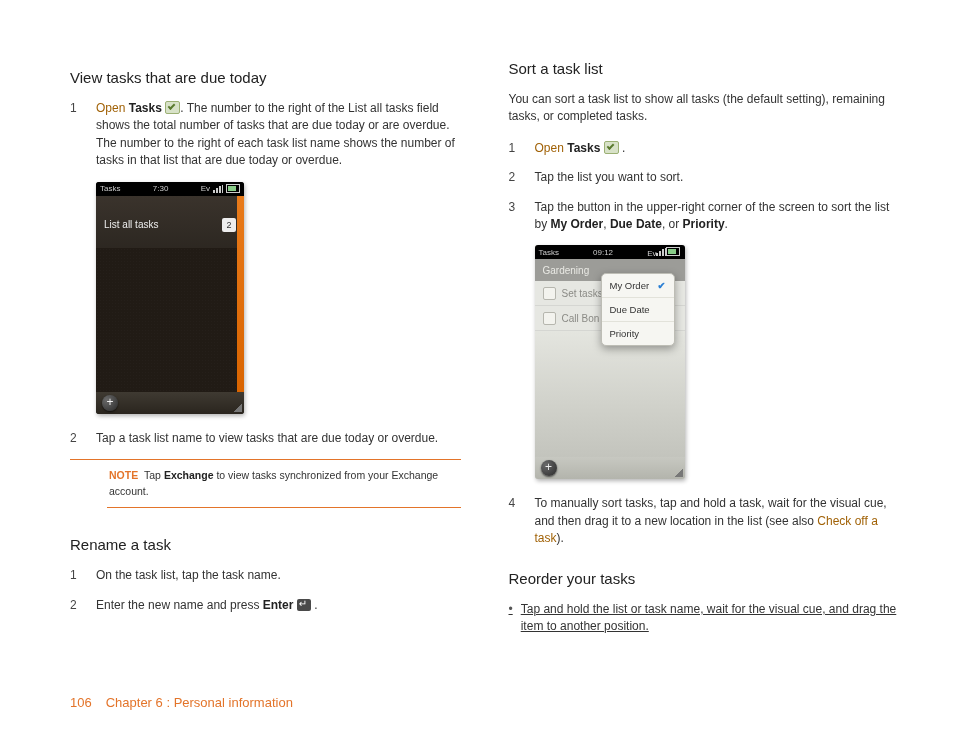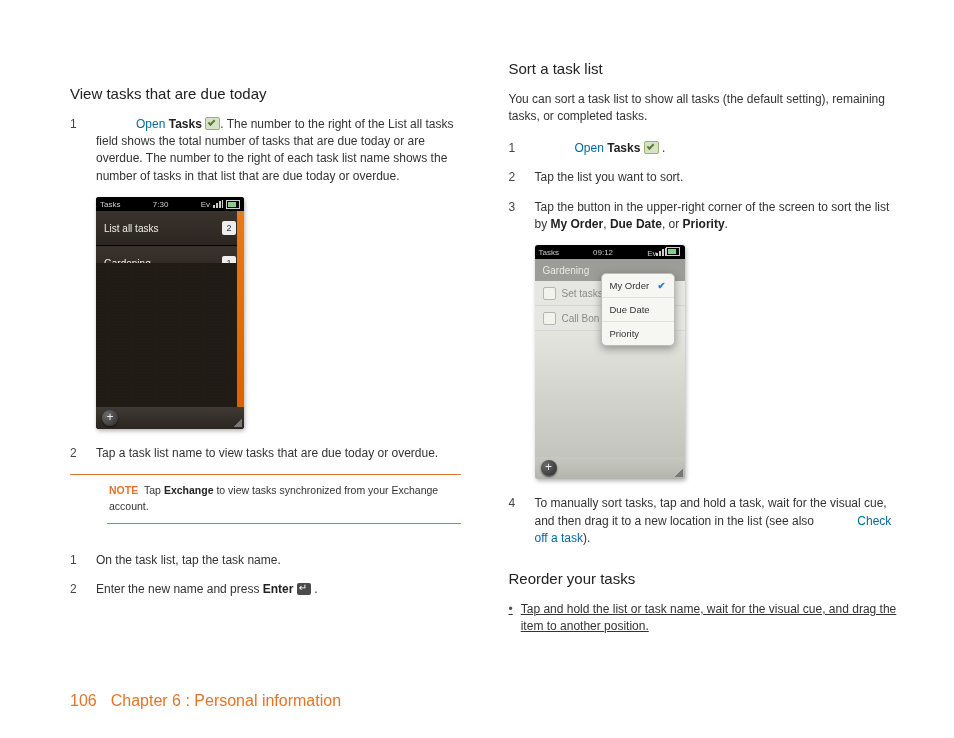--- a/index.html
+++ b/index.html
@@ -36,21 +36,21 @@
   ol li{
     display:flex;
     gap:14px;
     font-size:12px;
     line-height:1.45;
     margin-bottom:12px;
     font-weight:300;
   }
   ol li .num{flex:0 0 12px;color:#444;}
   ol li .txt{flex:1;}
-  .link{color:#0369a1;margin-left:40px;}
+  .link{color:#a16207;}
   .bold{font-weight:600;color:#222;}
   .tasks-icon{
     display:inline-block;width:13px;height:11px;
     background:#d8e2c8;border:1px solid #9cb074;border-radius:2px;
     vertical-align:-2px;position:relative;
   }
   .tasks-icon::after{
     content:"";position:absolute;left:2px;top:2px;width:5px;height:2px;
     border-left:2px solid #5a7a2e;border-bottom:2px solid #5a7a2e;
     transform:rotate(-45deg);
@@ -76,21 +76,21 @@
   .phone .statusbar .sb-right{display:flex;gap:3px;align-items:center;}
   .sig{display:inline-block;width:10px;height:8px;background:
     linear-gradient(to top,#ccc 0 100%) 0 100%/2px 3px no-repeat,
     linear-gradient(to top,#ccc 0 100%) 3px 100%/2px 5px no-repeat,
     linear-gradient(to top,#ccc 0 100%) 6px 100%/2px 7px no-repeat,
     linear-gradient(to top,#ccc 0 100%) 9px 100%/2px 8px no-repeat;}
   .batt{display:inline-block;width:12px;height:7px;border:1px solid #ccc;position:relative;}
   .batt::after{content:"";position:absolute;left:1px;top:1px;width:8px;height:5px;background:#8c8;}
   .phone .row{
     height:26px;display:flex;align-items:center;justify-content:space-between;
-    padding:4px 8px;color:#eee;font-size:10px;
+    padding:16px 8px;color:#eee;font-size:10px;
     background:linear-gradient(#3a332c,#2b2620);
     border-bottom:1px solid #000;
   }
   .phone .row .badge{
     width:14px;height:14px;background:#eee;border-radius:2px;
     color:#333;font-size:9px;display:flex;align-items:center;justify-content:center;
   }
   .phone .texture{
     position:absolute;left:0;right:7px;top:66px;bottom:22px;
     background:#211b15;
@@ -152,21 +152,21 @@
     box-shadow:0 3px 8px rgba(0,0,0,.35);font-size:9.5px;color:#333;
   }
   .menu .mi{padding:6px 8px;border-bottom:1px solid #e2e2da;display:flex;
     justify-content:space-between;align-items:center;}
   .menu .mi:last-child{border-bottom:none;}
   .check{color:#2a7fd4;font-weight:bold;}
   ul.bullets{list-style:none;padding:0;margin:0;}
   ul.bullets li{display:flex;gap:8px;font-size:12px;line-height:1.45;font-weight:300;text-decoration:underline;}
   ul.bullets li::before{content:"•";color:#555;}
   .footer{
-    position:absolute;left:70px;bottom:28px;font-size:16px;
+    position:absolute;left:70px;bottom:28px;font-size:13px;
     color:#e3742a;
   }
   .footer .pg{margin-right:14px;}
 </style>
 </head>
 <body>
 
 <div class="page">
 
   <div class="col">
@@ -213,20 +213,21 @@
         <span class="num">2</span>
         <span class="txt">Tap a task list name to view tasks that are due today or overdue.</span>
       </li>
     </ol>
 
     <div class="noterule"></div>
     <div class="notebox">
       <span class="note-label">NOTE</span>&nbsp;&nbsp;<span>Tap </span><span class="bold">Exchange</span><span> to view tasks synchronized from your Exchange account.</span>
     </div>
 
+    <h2>Rename a task</h2>
     <ol>
       <li>
         <span class="num">1</span>
         <span class="txt">On the task list, tap the task name.</span>
       </li>
       <li>
         <span class="num">2</span>
         <span class="txt">
           <span>Enter the new name and press </span><span class="bold">Enter</span>
           <span class="enter-icon"></span> .

